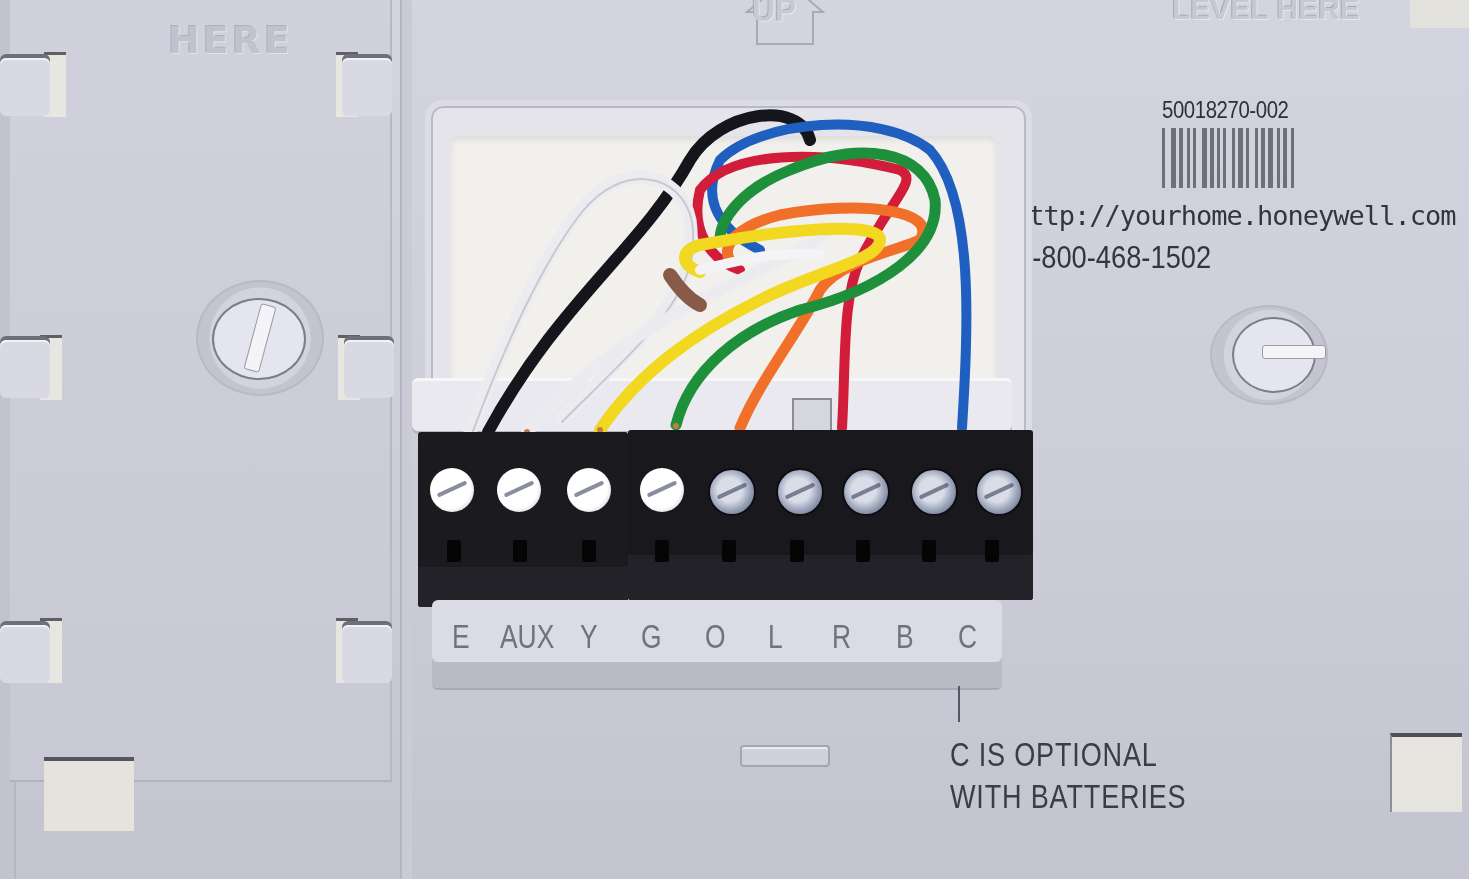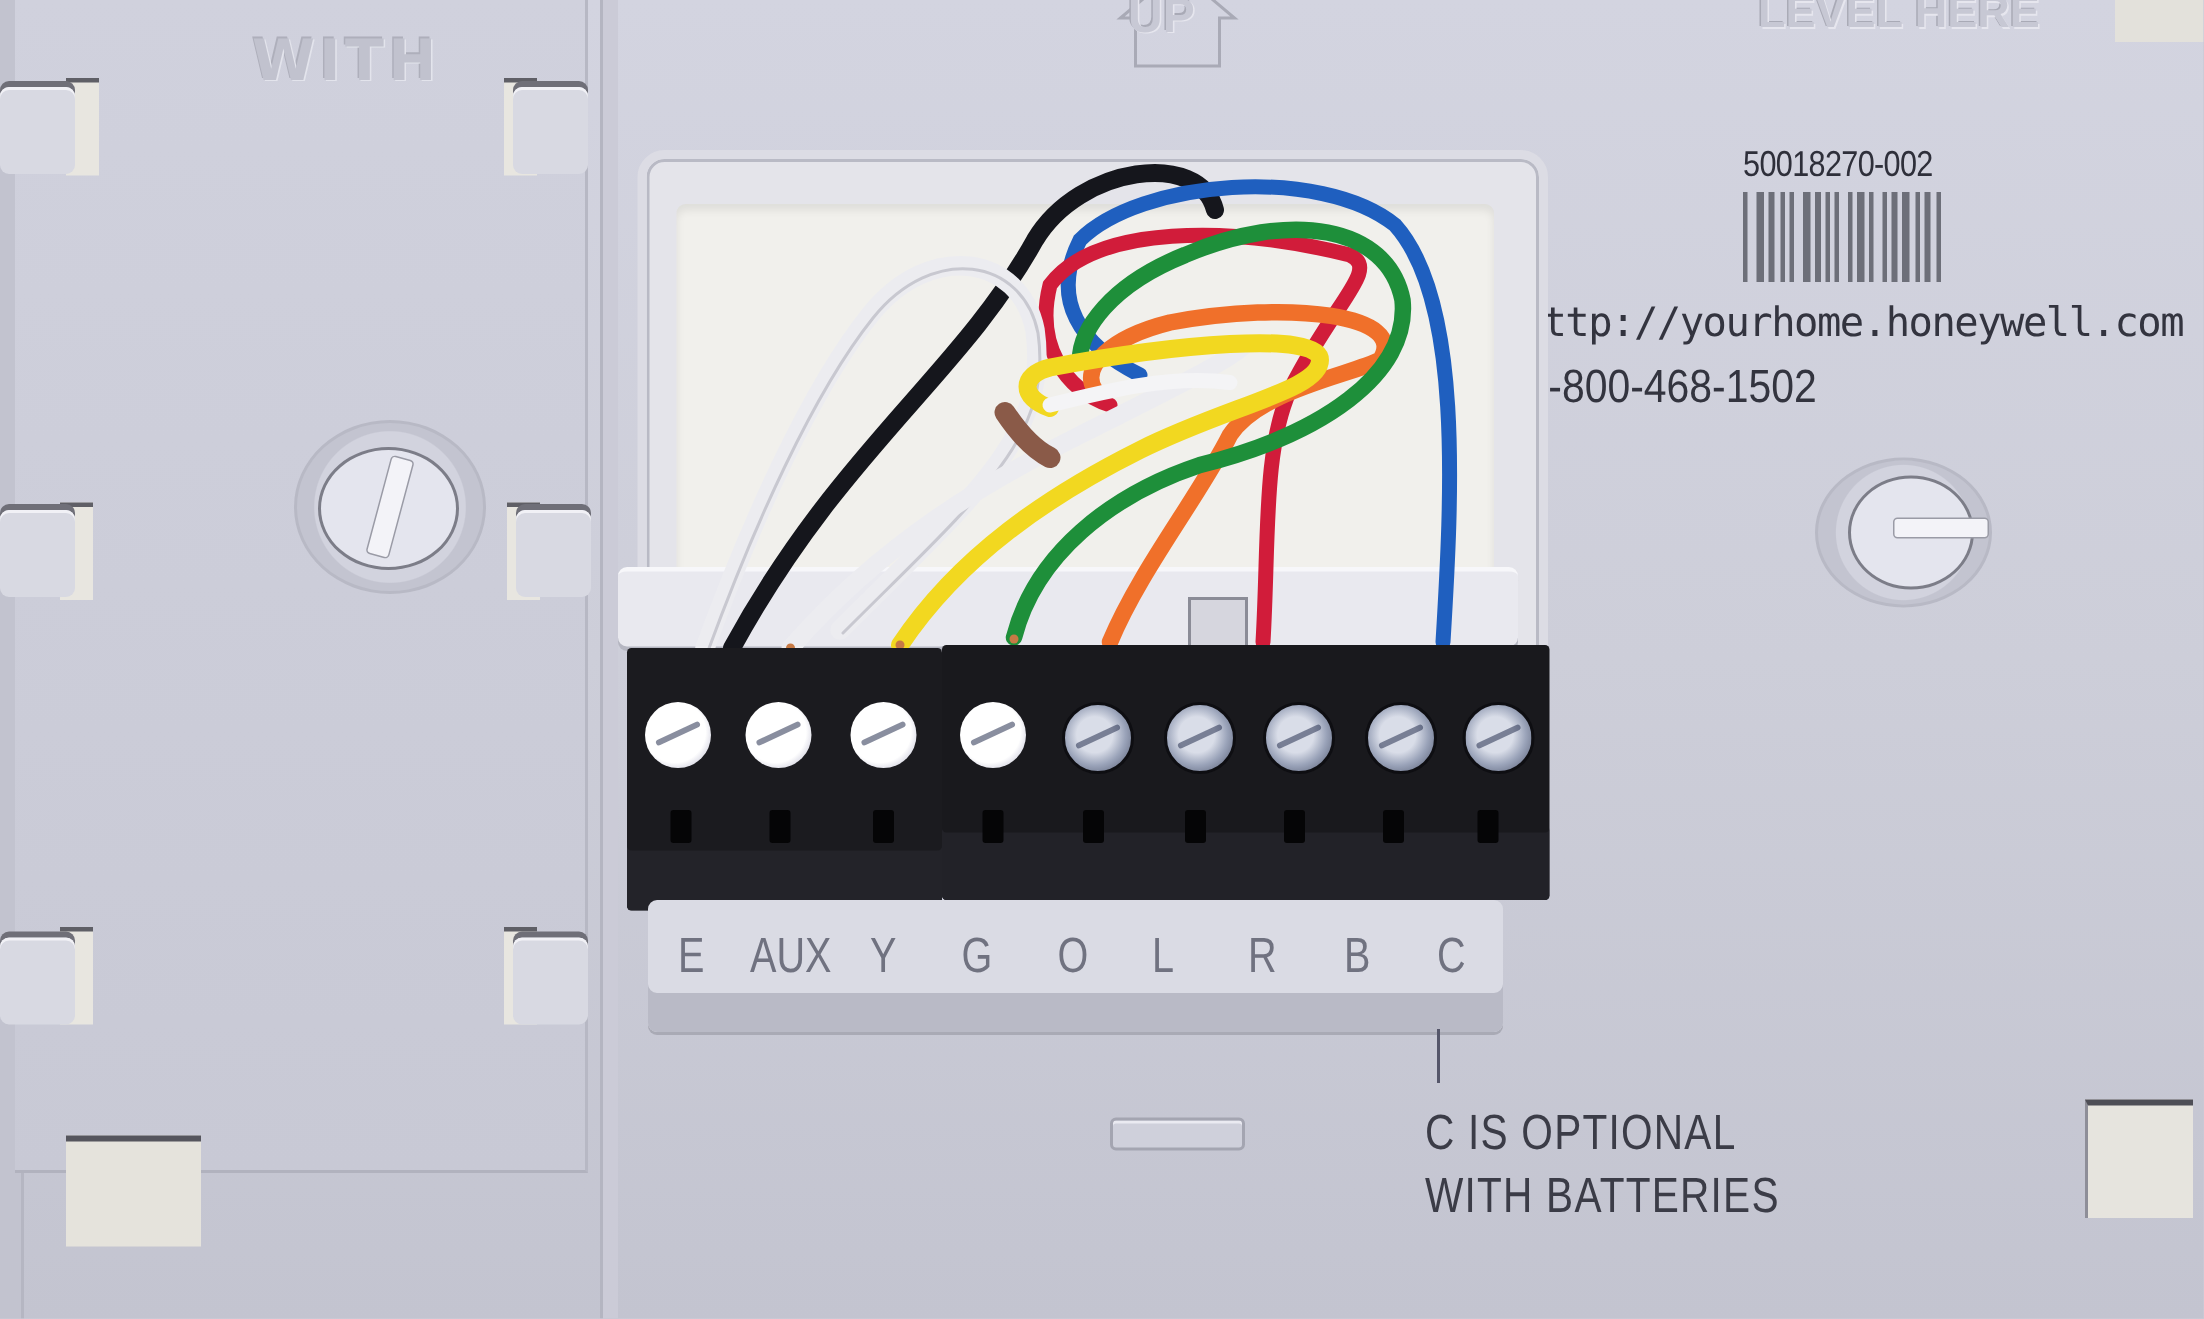--- a/index.html
+++ b/index.html
@@ -81,21 +81,21 @@
 </style>
 </head>
 <body>
 
 <div class="scene">
 
   <div class="left-rail"></div>
   <div class="left-panel"></div>
   <div class="right-rail"></div>
 
-  <div class="embossed" style="left:168px; top:18px; font-size:38px;">WITH</div>
+  <div class="embossed" style="left:168px; top:18px; font-size:38px;">HERE</div>
 
   <div class="slot" style="left:44px; top:52px;"></div>
   <div class="tab" style="left:0px; top:58px;"></div>
   <div class="slot" style="left:40px; top:335px;"></div>
   <div class="tab" style="left:0px; top:340px;"></div>
   <div class="slot" style="left:40px; top:618px;"></div>
   <div class="tab" style="left:0px; top:625px;"></div>
   <div class="slot" style="left:336px; top:52px;"></div>
   <div class="tab" style="left:342px; top:58px;"></div>
   <div class="slot" style="left:338px; top:335px;"></div>

